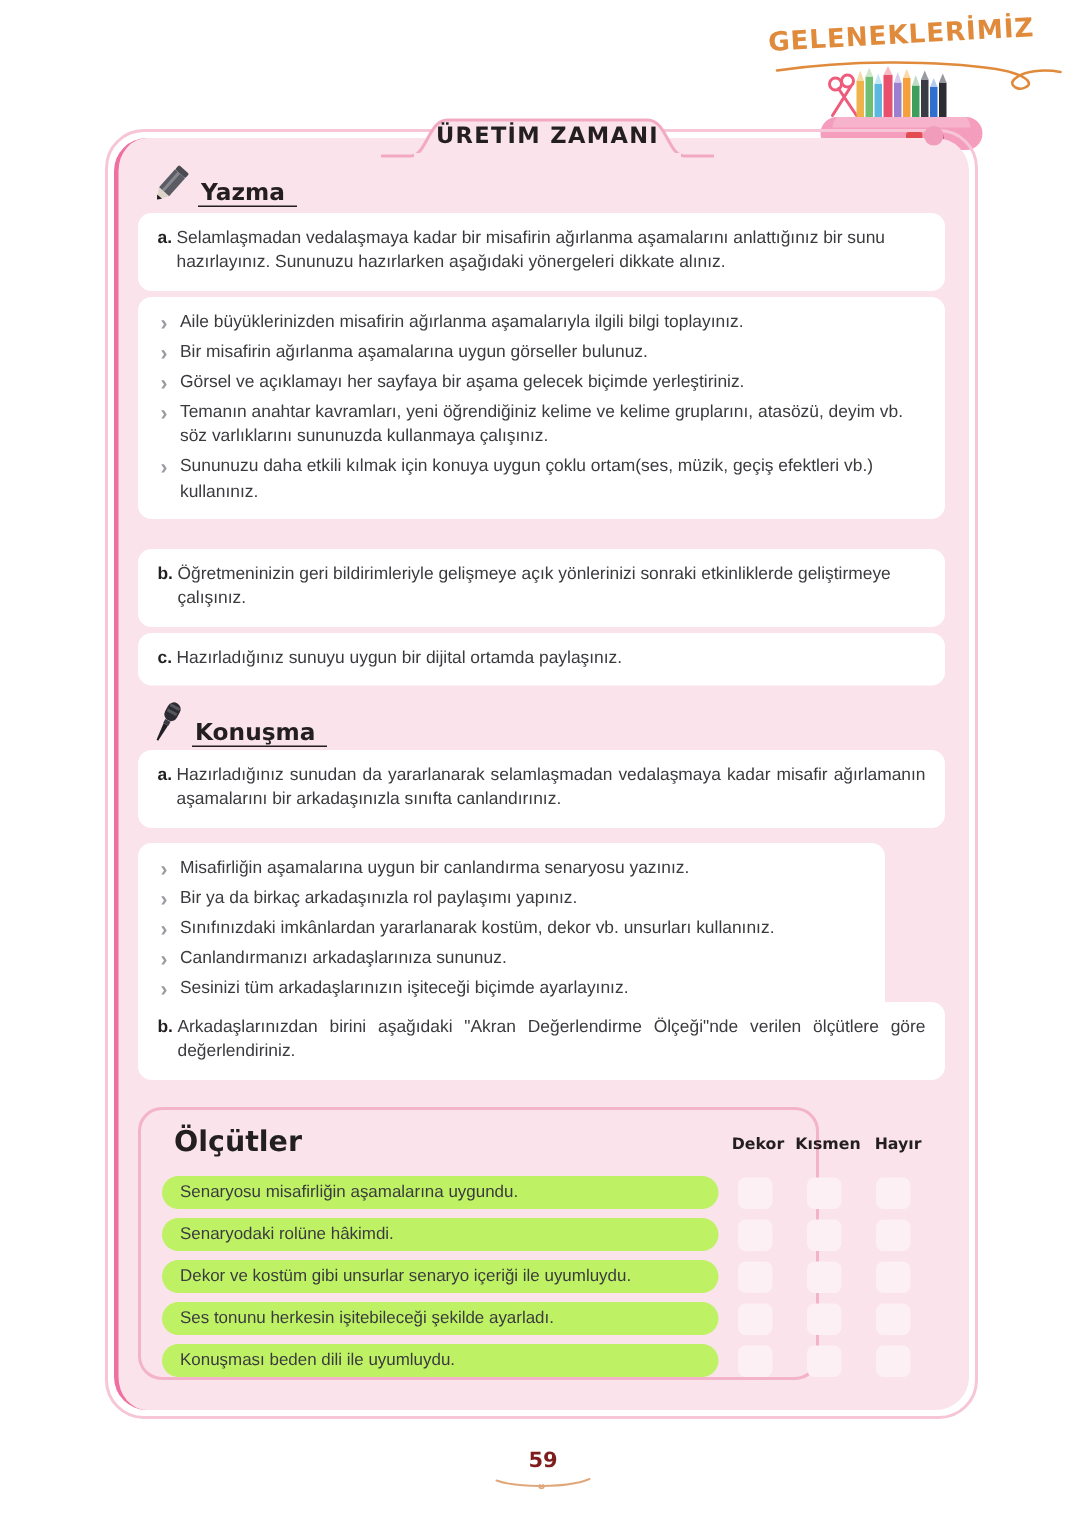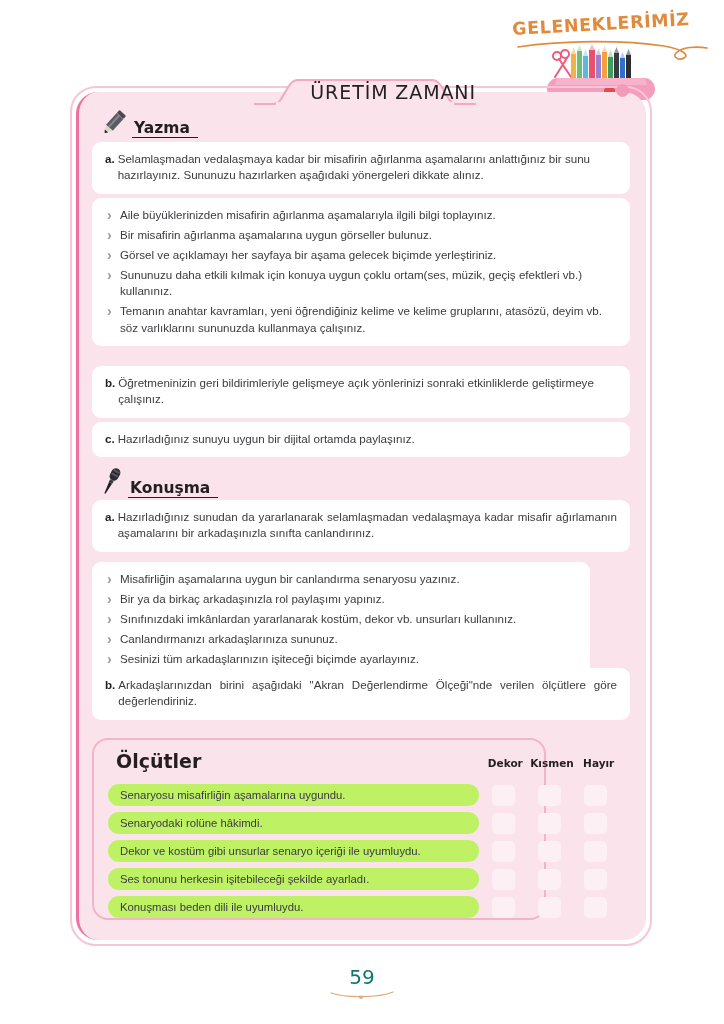--- a/index.html
+++ b/index.html
@@ -94,24 +94,24 @@
     left: 254px;
     top: 78px;
     width: 222px;
     height: 28px;
   }
   .title-tab-text {
     position: absolute;
     left: 0;
     top: 3px;
     width: 222px;
-    text-align: right;
+    text-align: center;
     font-family: "DejaVu Sans", sans-serif;
-    font-weight: normal;
-    font-size: 19px;
+    font-weight: bold;
+    font-size: 15px;
     letter-spacing: 0.9px;
     color: #231f20;
   }
 
   
   .section-head {
     position: absolute;
     display: flex;
     align-items: flex-end;
     gap: 2px;
@@ -263,23 +263,23 @@
   
   .pagenum {
     position: absolute;
     left: 0;
     top: 965px;
     width: 724px;
     text-align: center;
   }
   .pagenum .num {
     font-family: "DejaVu Sans", sans-serif;
-    font-weight: normal;
-    font-size: 20px;
-    color: #0f766e;
+    font-weight: bold;
+    font-size: 14px;
+    color: #7f1d1d;
   }
 </style>
 </head>
 <body>
 
 <div class="page">
 
   <div class="chapter-banner">
     <div class="chapter-title">GELENEKLERİMİZ</div>
     <svg class="chapter-swash" width="195" height="26" viewBox="0 0 195 26">
@@ -357,22 +357,22 @@
       <span class="ltr">a.</span>
       <p class="txt">Selamlaşmadan vedalaşmaya kadar bir misafirin ağırlanma aşamalarını anlattığınız bir sunu hazırlayınız.  Sununuzu hazırlarken aşağıdaki yönergeleri dikkate alınız.</p>
     </div>
   </div>
 
   <div class="box" id="box-w-list">
     <ul class="chev">
       <li>Aile büyüklerinizden misafirin ağırlanma aşamalarıyla ilgili bilgi toplayınız.</li>
       <li>Bir misafirin ağırlanma aşamalarına uygun görseller bulunuz.</li>
       <li>Görsel ve açıklamayı her sayfaya bir aşama gelecek biçimde yerleştiriniz.</li>
+      <li>Temanın anahtar kavramları, yeni öğrendiğiniz kelime ve kelime gruplarını, atasözü, deyim vb. söz varlıklarını sununuzda kullanmaya çalışınız.</li>
       <li>Sununuzu daha etkili kılmak için konuya uygun çoklu ortam(ses, müzik, geçiş efektleri vb.) kullanınız.</li>
-      <li>Temanın anahtar kavramları, yeni öğrendiğiniz kelime ve kelime gruplarını, atasözü, deyim vb. söz varlıklarını sununuzda kullanmaya çalışınız.</li>
     </ul>
   </div>
 
   <div class="box" id="box-w-b">
     <div class="lettered">
       <span class="ltr">b.</span>
       <p class="txt">Öğretmeninizin geri bildirimleriyle gelişmeye açık yönlerinizi sonraki etkinliklerde geliştirmeye çalışınız.</p>
     </div>
   </div>
 

